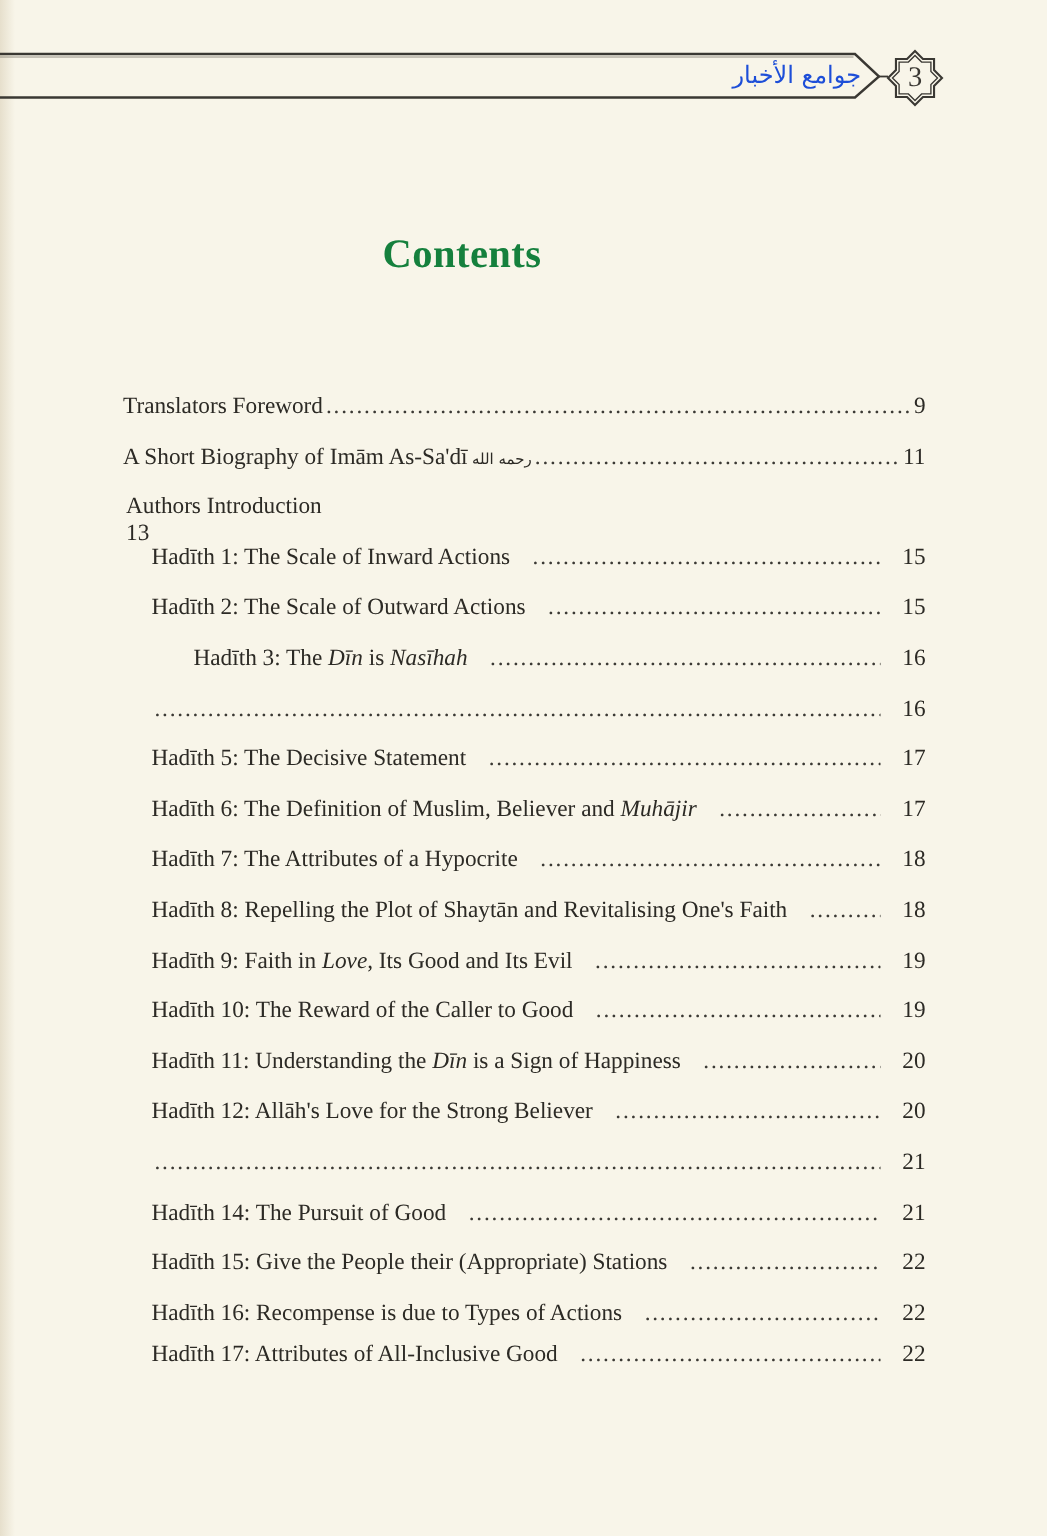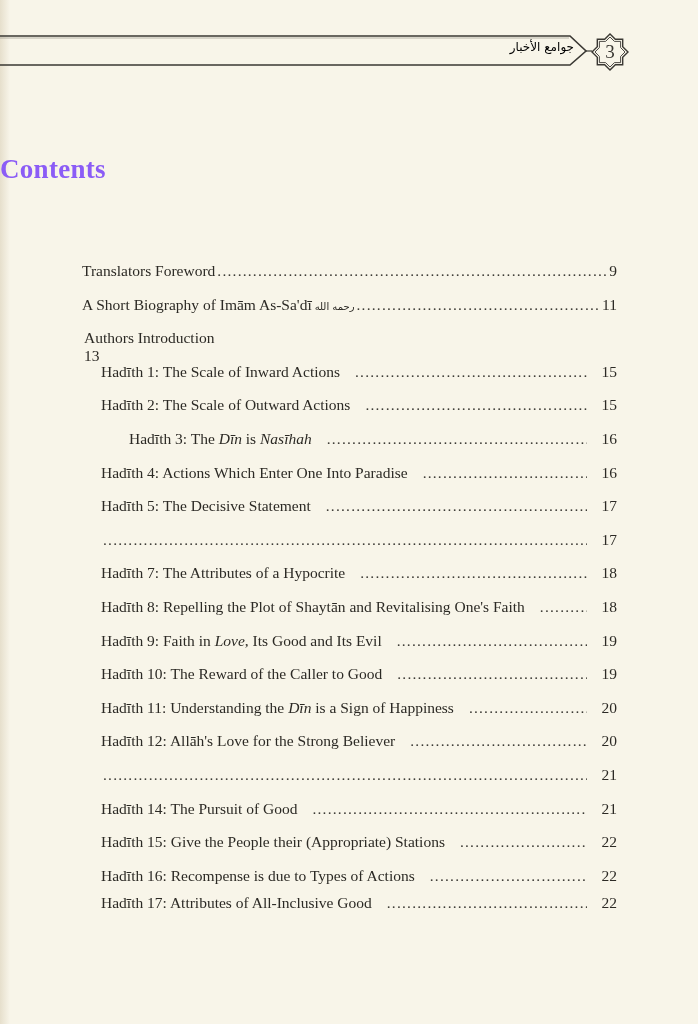--- a/index.html
+++ b/index.html
@@ -10,30 +10,30 @@
       color: #2c2a25;
     }
     .page-shade {
       position: absolute; left: 0; top: 0; bottom: 0; width: 10px;
       background: linear-gradient(to right, #e6dfcc, rgba(248,245,233,0));
     }
     .header-band { position: absolute; left: 0; top: 0; width: 698px; height: 100px; }
     .header-band svg { position: absolute; left: 0; top: 0; }
     .running-head {
       position: absolute; top: 40px; right: 124px;
-      font-size: 12px; direction: rtl; color: #000000;
+      font-size: 16px; direction: rtl; color: #1d4ed8;
       font-family: "DejaVu Sans", sans-serif;
     }
     .folio {
       position: absolute; top: 41px; left: 601px; width: 18px; text-align: center;
       font-size: 19px; color: #3a3833;
     }
     .title {
-      position: absolute; top: 154px; left: 0; width: 616px; 
-      font-size: 27px; font-weight: bold; letter-spacing: 0.3px; color: #8b5cf6;
+      position: absolute; top: 154px; left: 0; width: 616px; text-align: center;
+      font-size: 27px; font-weight: bold; letter-spacing: 0.3px; color: #15803d;
     }
     .toc { position: absolute; top: 262px; left: 0; width: 698px; }
     .toc-row {
       position: absolute; height: 24px; display: flex; align-items: baseline;
       font-size: 15.5px; white-space: nowrap; right: 81px;
     }
     .toc-row.lvl0 { left: 82px; }
     .toc-row.lvl1 { left: 101px; gap: 13px; }
     .toc-label { flex: 0 0 auto; }
     .toc-label i { font-style: italic; }
@@ -99,30 +99,30 @@
       <span class="toc-label">Hadīth 2: The Scale of Outward Actions</span>
       <span class="toc-dots"></span>
       <span class="toc-page">15</span>
     </div>
     <div class="toc-row lvl1" style="top: 168px; margin-left: 28px;">
       <span class="toc-label"><span>Hadīth 3: The </span><i>Dīn</i><span> is </span><i>Nasīhah</i></span>
       <span class="toc-dots"></span>
       <span class="toc-page">16</span>
     </div>
     <div class="toc-row lvl1" style="top: 201.6px;">
-      <span class="toc-label">Hadīth 4: Actions Which Enter One Into Paradise</span>
       <span class="toc-dots"></span>
       <span class="toc-page">16</span>
     </div>
     <div class="toc-row lvl1" style="top: 235.2px;">
       <span class="toc-label">Hadīth 5: The Decisive Statement</span>
       <span class="toc-dots"></span>
       <span class="toc-page">17</span>
     </div>
     <div class="toc-row lvl1" style="top: 268.8px;">
+      <span class="toc-label"><span>Hadīth 6: The Definition of Muslim, Believer and </span><i>Muhājir</i></span>
       <span class="toc-dots"></span>
       <span class="toc-page">17</span>
     </div>
     <div class="toc-row lvl1" style="top: 302.4px;">
       <span class="toc-label">Hadīth 7: The Attributes of a Hypocrite</span>
       <span class="toc-dots"></span>
       <span class="toc-page">18</span>
     </div>
     <div class="toc-row lvl1" style="top: 336px;">
       <span class="toc-label">Hadīth 8: Repelling the Plot of Shaytān and Revitalising One's Faith</span>

